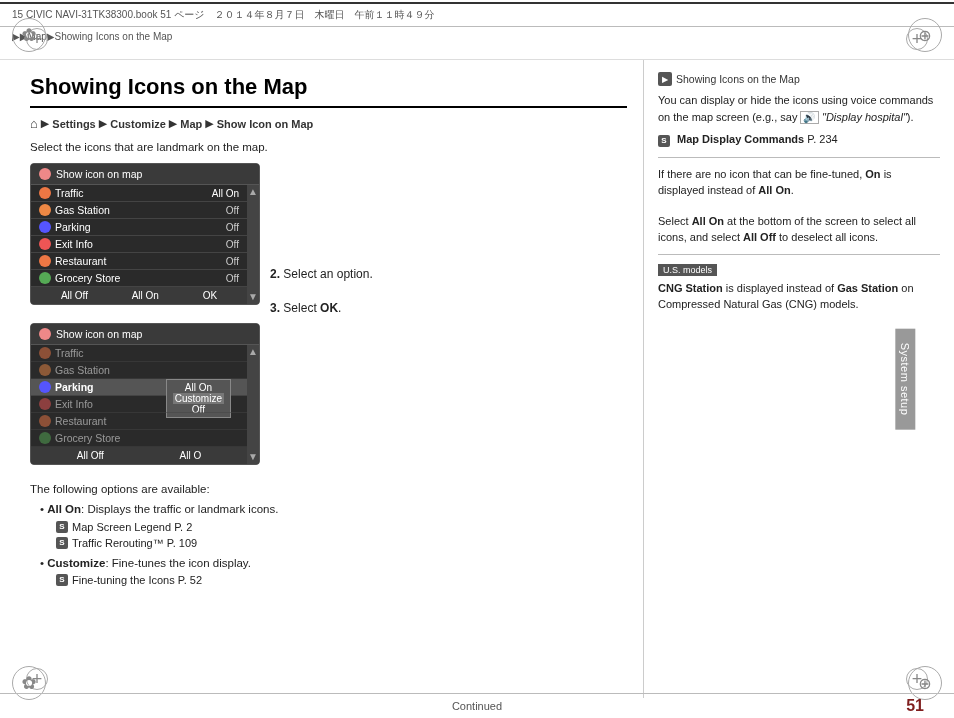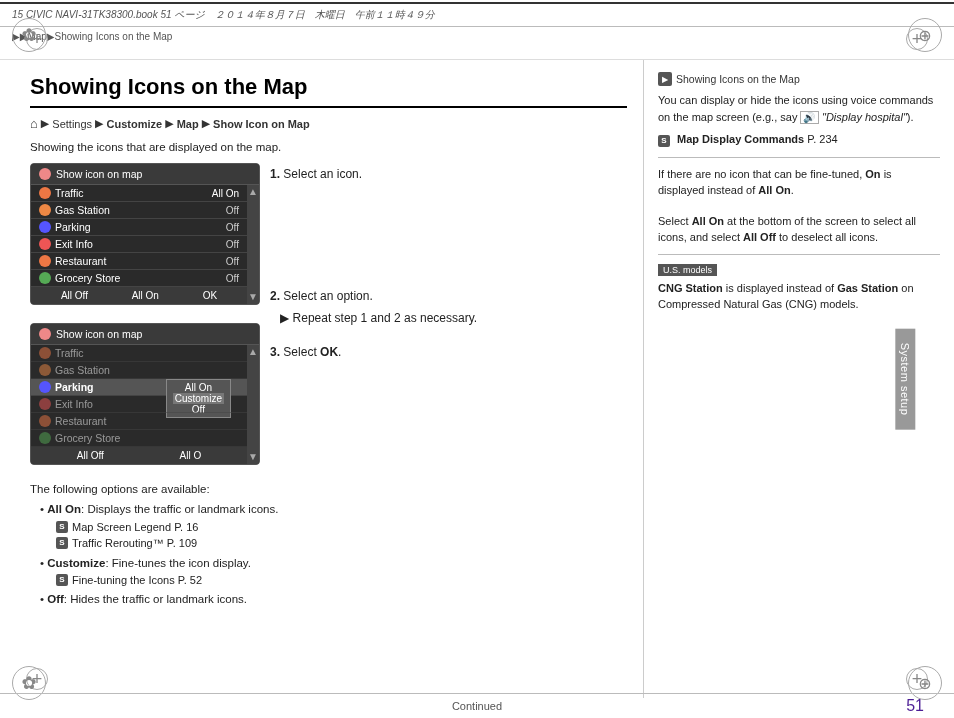--- a/index.html
+++ b/index.html
@@ -283,22 +283,22 @@
       justify-content: center;
       align-items: center;
       padding: 6px 12px;
       font-size: 11px;
       color: #555;
     }
     .page-number {
       position: absolute;
       right: 30px;
       font-size: 16px;
-      font-weight: normal;
-      color: #4c1d95;
+      font-weight: bold;
+      color: #7f1d1d;
     }
 
     
     .corner-mark {
       position: absolute;
       width: 22px; height: 22px;
       border: 1px solid #aaa;
       border-radius: 50%;
       display: flex; align-items: center; justify-content: center;
       font-size: 14px; color: #888;
@@ -347,46 +347,46 @@
 <div style="position:absolute;top:18px;right:12px;width:34px;height:34px;border:1px solid #aaa;border-radius:50%;display:flex;align-items:center;justify-content:center;">
   <span style="font-size:16px;color:#888;">⊕</span>
 </div>
 <div style="position:absolute;bottom:18px;left:12px;width:34px;height:34px;border:1px solid #aaa;border-radius:50%;display:flex;align-items:center;justify-content:center;">
   <span style="font-size:18px;color:#888;">✿</span>
 </div>
 <div style="position:absolute;bottom:18px;right:12px;width:34px;height:34px;border:1px solid #aaa;border-radius:50%;display:flex;align-items:center;justify-content:center;">
   <span style="font-size:16px;color:#888;">⊕</span>
 </div>
 
-<div class="top-bar" style="margin-top:2px;font-style:italic;">
+<div class="top-bar" style="margin-top:2px;">
   <span>15 CIVIC NAVI-31TK38300.book  51 ページ　２０１４年８月７日　木曜日　午前１１時４９分</span>
   <span></span>
 </div>
 
 <div class="breadcrumb-bar">▶▶Map▶Showing Icons on the Map</div>
 
 <div class="main-content">
 
   <div class="left-panel">
 
     <div class="page-title">Showing Icons on the Map</div>
 
     <div class="nav-breadcrumb">
       <span style="font-size:13px;">⌂</span>
       <span>▶</span>
-      <span style="font-weight:normal;">Settings</span>
+      <span style="font-weight:bold;">Settings</span>
       <span>▶</span>
       <span style="font-weight:bold;">Customize</span>
       <span>▶</span>
       <span style="font-weight:bold;">Map</span>
       <span>▶</span>
       <span style="font-weight:bold;">Show Icon on Map</span>
     </div>
 
-    <p class="intro-text">Showing the icons that are displayed on the map.</p>
+    <p class="intro-text">Select the icons that are landmark on the map.</p>
 
     <div class="two-col">
 
       <div class="screenshots-col">
 
         <div class="screenshot-box">
           <div class="screenshot-header">
             <span class="icon-circle"></span>
             <span>Show icon on map</span>
           </div>
@@ -507,63 +507,53 @@
             <div class="scroll-bar-right">
               <span class="scroll-arrow">▲</span>
               <span class="scroll-arrow" style="margin-top:auto;">▼</span>
             </div>
           </div>
         </div>
 
       </div>
 
       <div class="steps-col">
-        <div class="step">
-          <span class="step-num">1.</span>
-          <span> Select an icon.</span>
-        </div>
         <div style="height:100px;"></div>
         <div class="step">
           <span class="step-num">2.</span>
           <span> Select an option.</span>
-        </div>
-        <div class="step" style="margin-left:10px;">
-          <span>▶ Repeat step 1 and 2 as necessary.</span>
         </div>
         <div class="step" style="margin-top:20px;">
           <span class="step-num">3.</span>
           <span> Select <strong>OK</strong>.</span>
         </div>
       </div>
 
     </div>
 
     <div class="options-section">
       <p>The following options are available:</p>
       <div class="bullet-item">
         • <strong>All On</strong>: Displays the traffic or landmark icons.
         <div class="ref-link">
           <span class="ref-icon">S</span>
-          <span>Map Screen Legend P. 16</span>
+          <span>Map Screen Legend P. 2</span>
         </div>
         <div class="ref-link">
           <span class="ref-icon">S</span>
           <span>Traffic Rerouting™ P. 109</span>
         </div>
       </div>
       <div class="bullet-item">
         • <strong>Customize</strong>: Fine-tunes the icon display.
         <div class="ref-link">
           <span class="ref-icon">S</span>
           <span>Fine-tuning the Icons P. 52</span>
         </div>
       </div>
-      <div class="bullet-item">
-        • <strong>Off</strong>: Hides the traffic or landmark icons.
-      </div>
     </div>
 
   </div>
 
   <div class="right-panel">
 
     <div class="right-note-header">
       <span class="note-icon">▶</span>
       <span>Showing Icons on the Map</span>
     </div>

